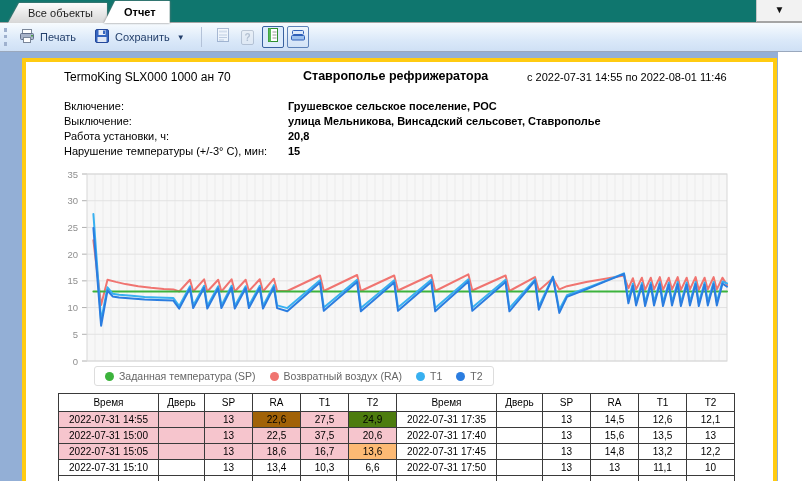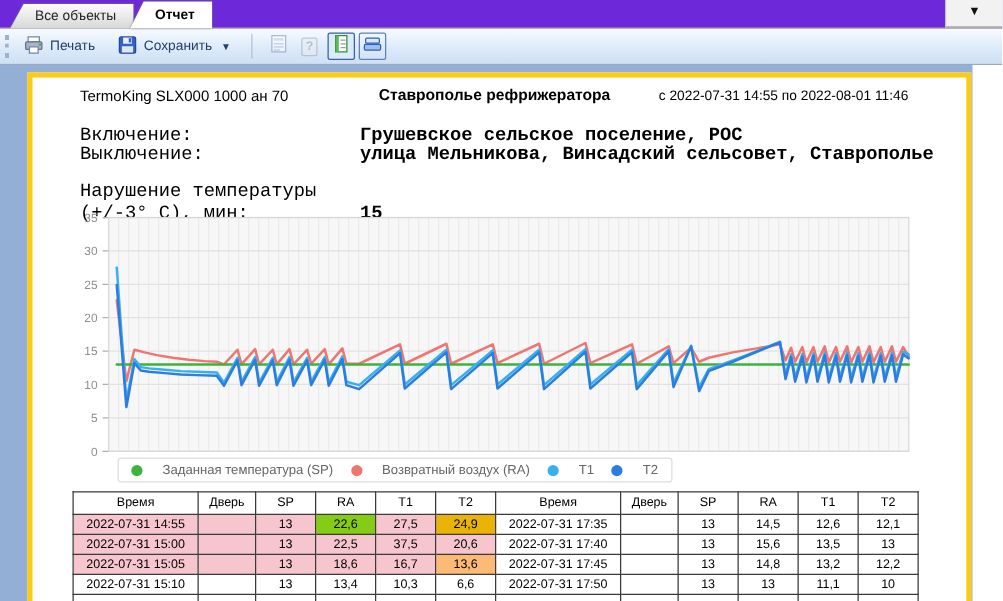--- a/index.html
+++ b/index.html
@@ -1,20 +1,20 @@
 <!DOCTYPE html>
 <html><head>
 <meta charset="utf-8">
 <style>
   * { margin:0; padding:0; box-sizing:border-box; }
   body { font-family:"Liberation Sans", sans-serif; }
   .window{ position:relative; width:802px; height:481px; overflow:hidden; background:#fff; }
 
   
-  .tabbar{ position:absolute; left:0; top:0; width:802px; height:23px; background:#6d28d9; }
+  .tabbar{ position:absolute; left:0; top:0; width:802px; height:23px; background:#0f766e; }
   .tabbar-line{ position:absolute; left:0; top:22px; width:802px; height:1px; background:#a5a5a5; }
   .tab-wrap{ position:absolute; top:0; filter:drop-shadow(0 0 0.8px #777); }
   .tab{ clip-path:polygon(11px 0,100% 0,100% 100%,0 100%); padding:0 14px 0 20px; font-size:11px; }
   .tab-wrap.inactive{ left:8px; top:3px; }
   .tab-wrap.inactive .tab{ height:20px; line-height:20px; background:linear-gradient(#fcfcfc,#d7d7d7); color:#222; }
   .tab-wrap.active{ left:104px; top:1px; z-index:3; }
   .tab-wrap.active .tab{ height:22px; line-height:22px; background:#fff; font-weight:bold; color:#000;text-align:center; }
   .tab-overflow{ position:absolute; right:0; top:0; width:46px; height:22px; background:#f2f2f2;
                  border-left:1px solid #c6c6c6; border-bottom:1px solid #a5a5a5;
                  text-align:center; line-height:20px; font-size:10px; color:#111; }
@@ -37,29 +37,29 @@
 
   
   .content{ position:absolute; left:0; top:52px; width:778px; height:429px; background:#93afd6; }
   .page{ position:absolute; left:22px; top:6px; width:755px; height:640px;
          background:#fff; border:4px solid #ffcb11; }
 
   .dev-name{ position:absolute; left:38px; top:8px;  font-size:12px; color:#000; }
   .rep-title{ position:absolute; left:277px; top:7px; font-size:12.5px; font-weight:bold; color:#000; }
   .rep-period{ position:absolute; left:501px; top:9px; font-size:11px; color:#000; }
 
-  .info-row{ position:absolute; left:38px; font-size:15px; color:#000;font-family:Liberation Mono, monospace; }
+  .info-row{ position:absolute; left:38px; font-size:11px; color:#000; }
   .info-row .lbl{ display:inline-block; width:224px; }
   .info-row .val{ font-weight:bold; }
 
   .chart-svg{ position:absolute; left:36px; top:103px; }
 
   .legend{ position:absolute; left:68px; top:304px; display:flex; align-items:center; gap:14px;
            border:1px solid #ddd; border-radius:3px; padding:3px 10px; background:#fff; }
-  .leg-item{ display:flex; align-items:center; gap:16px; font-size:10.5px; color:#666; }
+  .leg-item{ display:flex; align-items:center; gap:5px; font-size:10.5px; color:#666; }
   .leg-dot{ width:9px; height:9px; border-radius:50%; }
 
   .rep-table{ position:absolute; left:32px; top:331px; border-collapse:collapse; table-layout:fixed; }
   .rep-table th, .rep-table td{ border:1px solid #3a3a3a; font-size:10px; text-align:center;
                                 overflow:hidden; white-space:nowrap; background:#fff; }
   .rep-table th{ height:18px; font-weight:normal; }
   .rep-table td{ height:16px; }
 </style>
 </head>
 <body>
@@ -152,20 +152,23 @@
 
       <div class="dev-name">TermoKing SLX000 1000 ан 70</div>
       <div class="rep-title">Ставрополье рефрижератора</div>
       <div class="rep-period">с 2022-07-31 14:55 по 2022-08-01 11:46</div>
 
       <div class="info-row" style="top:38px">
         <span class="lbl">Включение:</span><span class="val">Грушевское сельское поселение, РОС</span>
       </div>
       <div class="info-row" style="top:53px">
         <span class="lbl">Выключение:</span><span class="val">улица Мельникова, Винсадский сельсовет, Ставрополье</span>
+      </div>
+      <div class="info-row" style="top:68px">
+        <span class="lbl">Работа установки, ч:</span><span class="val">20,8</span>
       </div>
       <div class="info-row" style="top:83px">
         <span class="lbl">Нарушение температуры (+/-3° С), мин:</span><span class="val">15</span>
       </div>
 
       <svg class="chart-svg" width="680" height="205">
           <rect x="25" y="9" width="640" height="187" fill="#f7f7f7"></rect>
           <line x1="33" y1="9" x2="33" y2="196" stroke="#ebebeb" stroke-width="1"></line>
           <line x1="41" y1="9" x2="41" y2="196" stroke="#ebebeb" stroke-width="1"></line>
           <line x1="49" y1="9" x2="49" y2="196" stroke="#ebebeb" stroke-width="1"></line>
@@ -324,23 +327,23 @@
               <th>RA</th>
               <th>T1</th>
               <th>T2</th>
             </tr>
           </thead>
         <tbody>
             <tr>
               <td style="background: rgb(246, 197, 205);">2022-07-31 14:55</td>
               <td style="background: rgb(246, 197, 205);"></td>
               <td style="background: rgb(246, 197, 205);">13</td>
-              <td style="background: #84cc16;">22,6</td>
+              <td style="background: #a16207;">22,6</td>
               <td style="background: rgb(246, 197, 205);">27,5</td>
-              <td style="background: #eab308;">24,9</td>
+              <td style="background: #4d7c0f;">24,9</td>
               <td>2022-07-31 17:35</td>
               <td></td>
               <td>13</td>
               <td>14,5</td>
               <td>12,6</td>
               <td>12,1</td>
             </tr>
             <tr>
               <td style="background: rgb(246, 197, 205);">2022-07-31 15:00</td>
               <td style="background: rgb(246, 197, 205);"></td>

